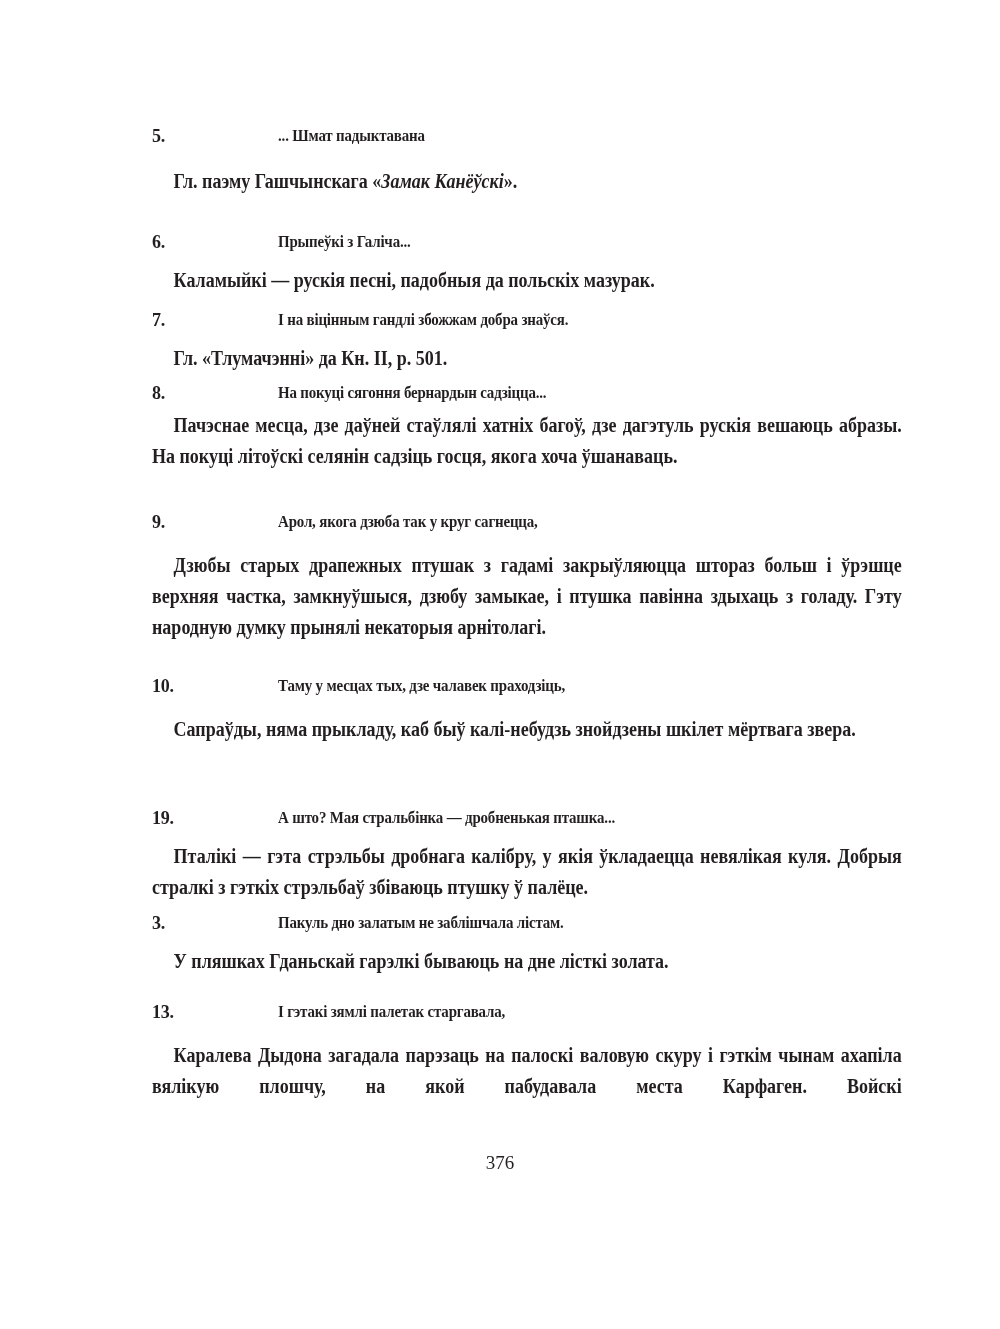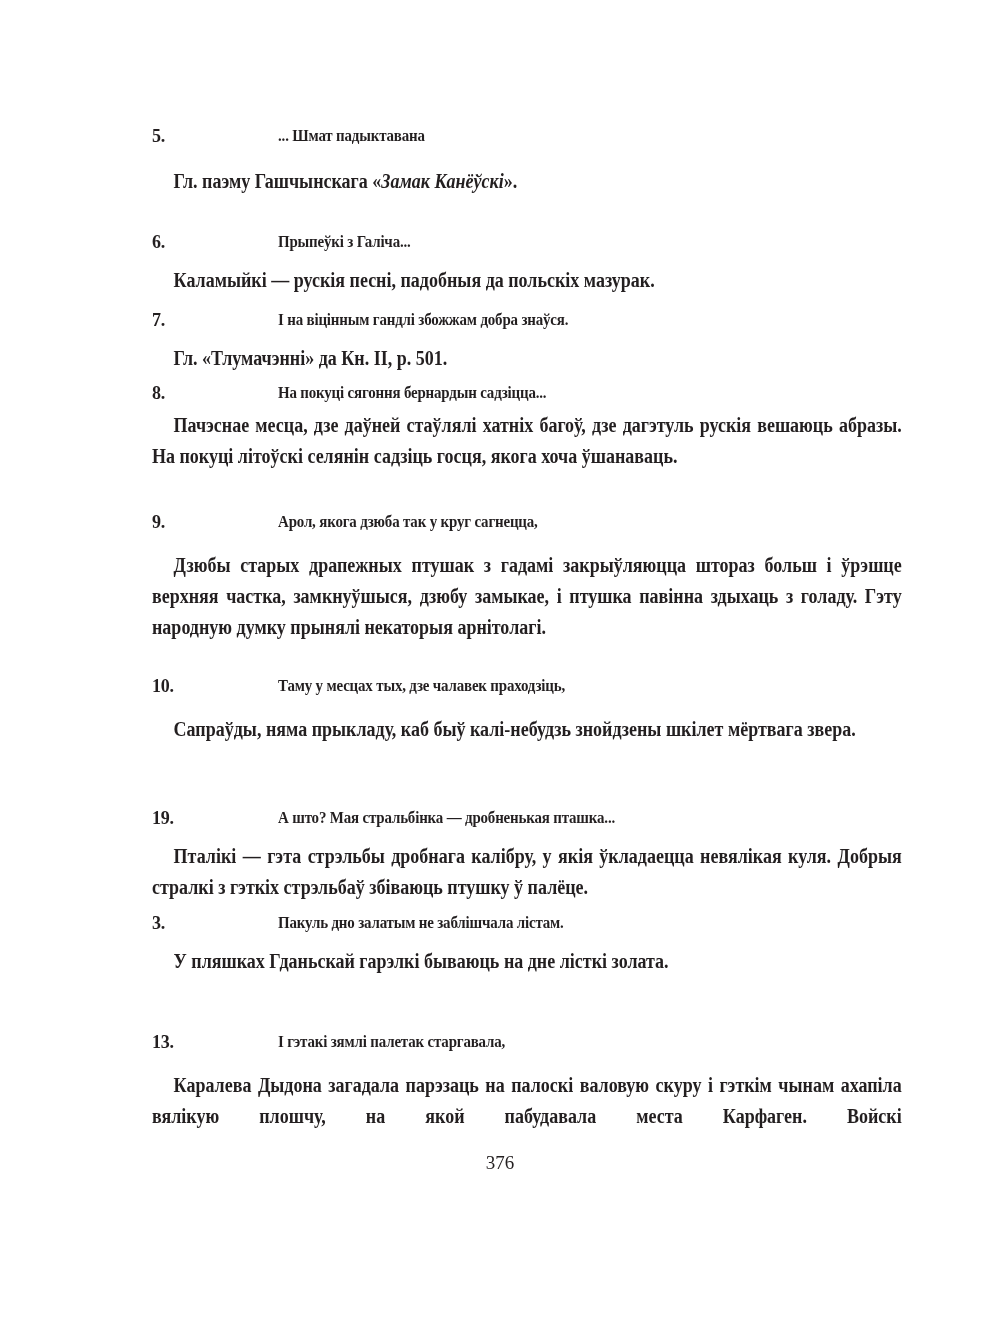--- a/index.html
+++ b/index.html
@@ -136,21 +136,21 @@
   </div>
 
   <div class="note" style="top:913px;">
     <div class="verse-line">
       <span class="verse-num">3.</span>
       <span class="verse-text">Пакуль дно залатым не заблішчала лістам.</span>
     </div>
     <p class="comment single" style="margin-top:3px;">У пляшках Гданьскай гарэлкі бываюць на дне лісткі золата.</p>
   </div>
 
-  <div class="note" style="top:1032px;">
+  <div class="note" style="top:1002px;">
     <div class="verse-line">
       <span class="verse-num">13.</span>
       <span class="verse-text">І гэтакі зямлі палетак старгавала,</span>
     </div>
     <p class="comment" style="margin-top:8px; text-align-last: justify;">Каралева Дыдона загадала парэзаць на палоскі валовую скуру і гэткім чынам ахапіла вялікую плошчу, на якой пабудавала места Карфаген. Войскі</p>
   </div>
 
   <div class="page-number">376</div>
 </div>
 

